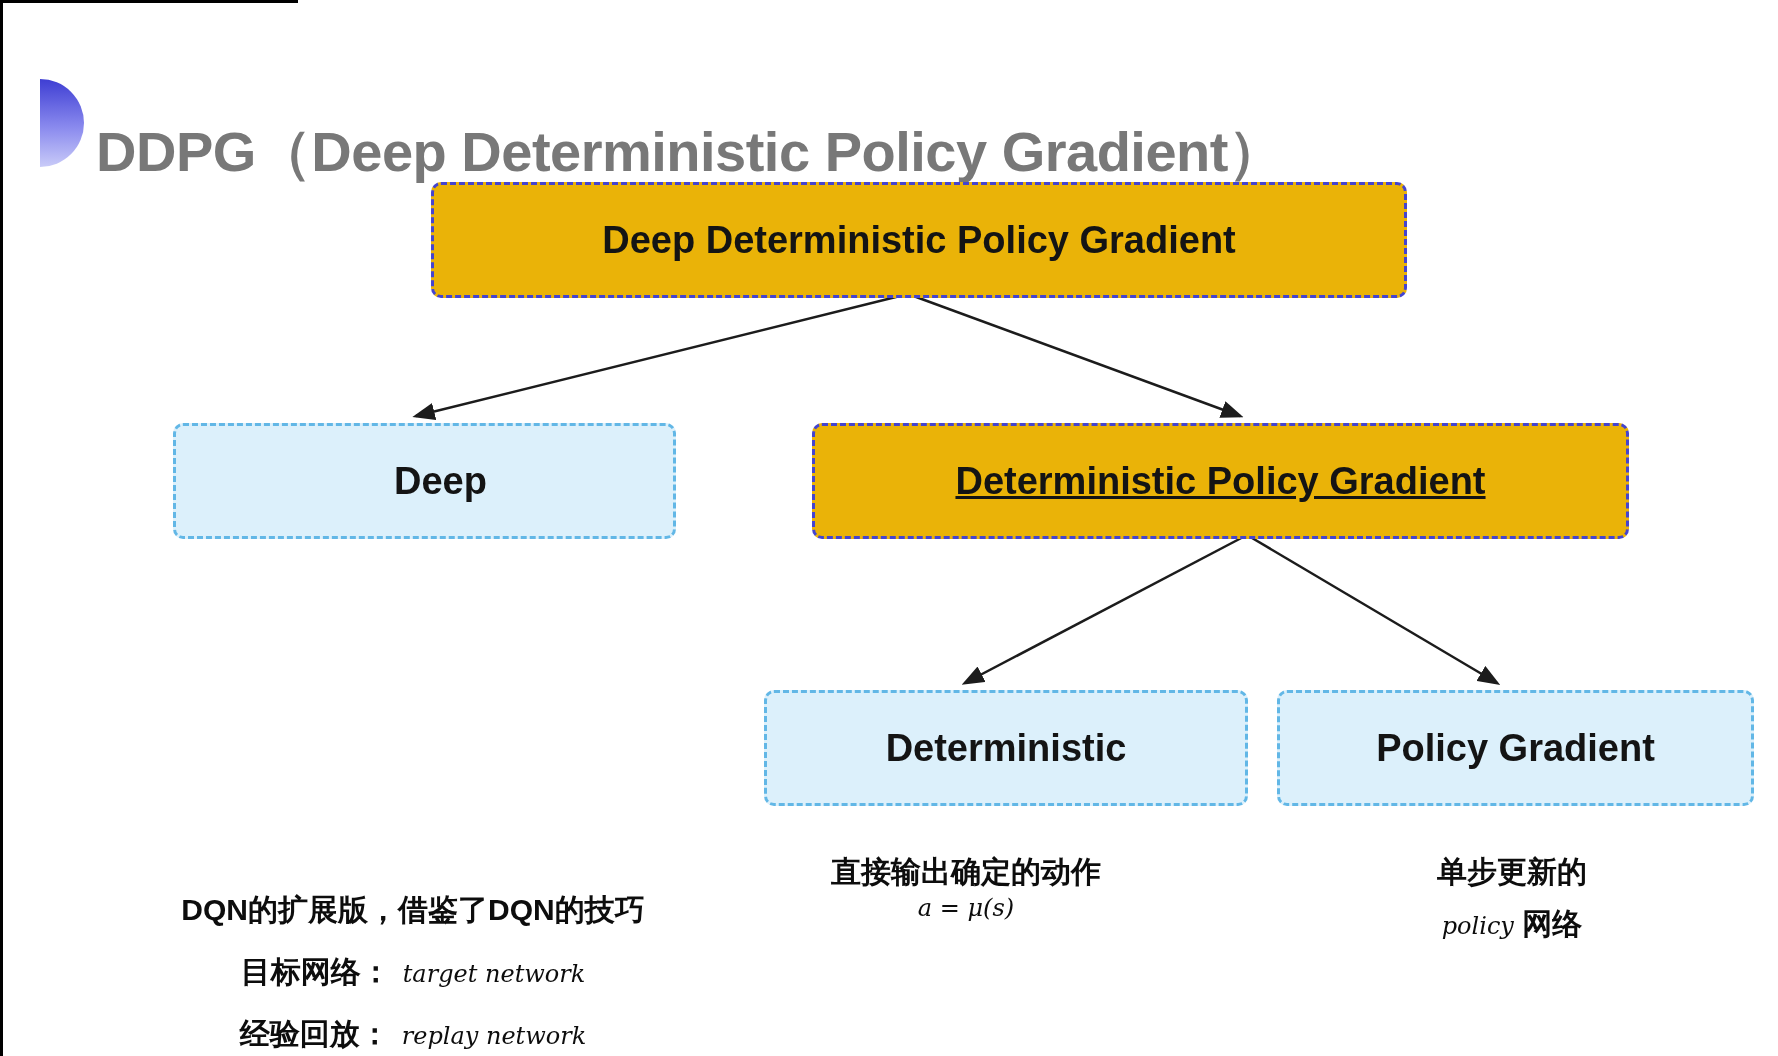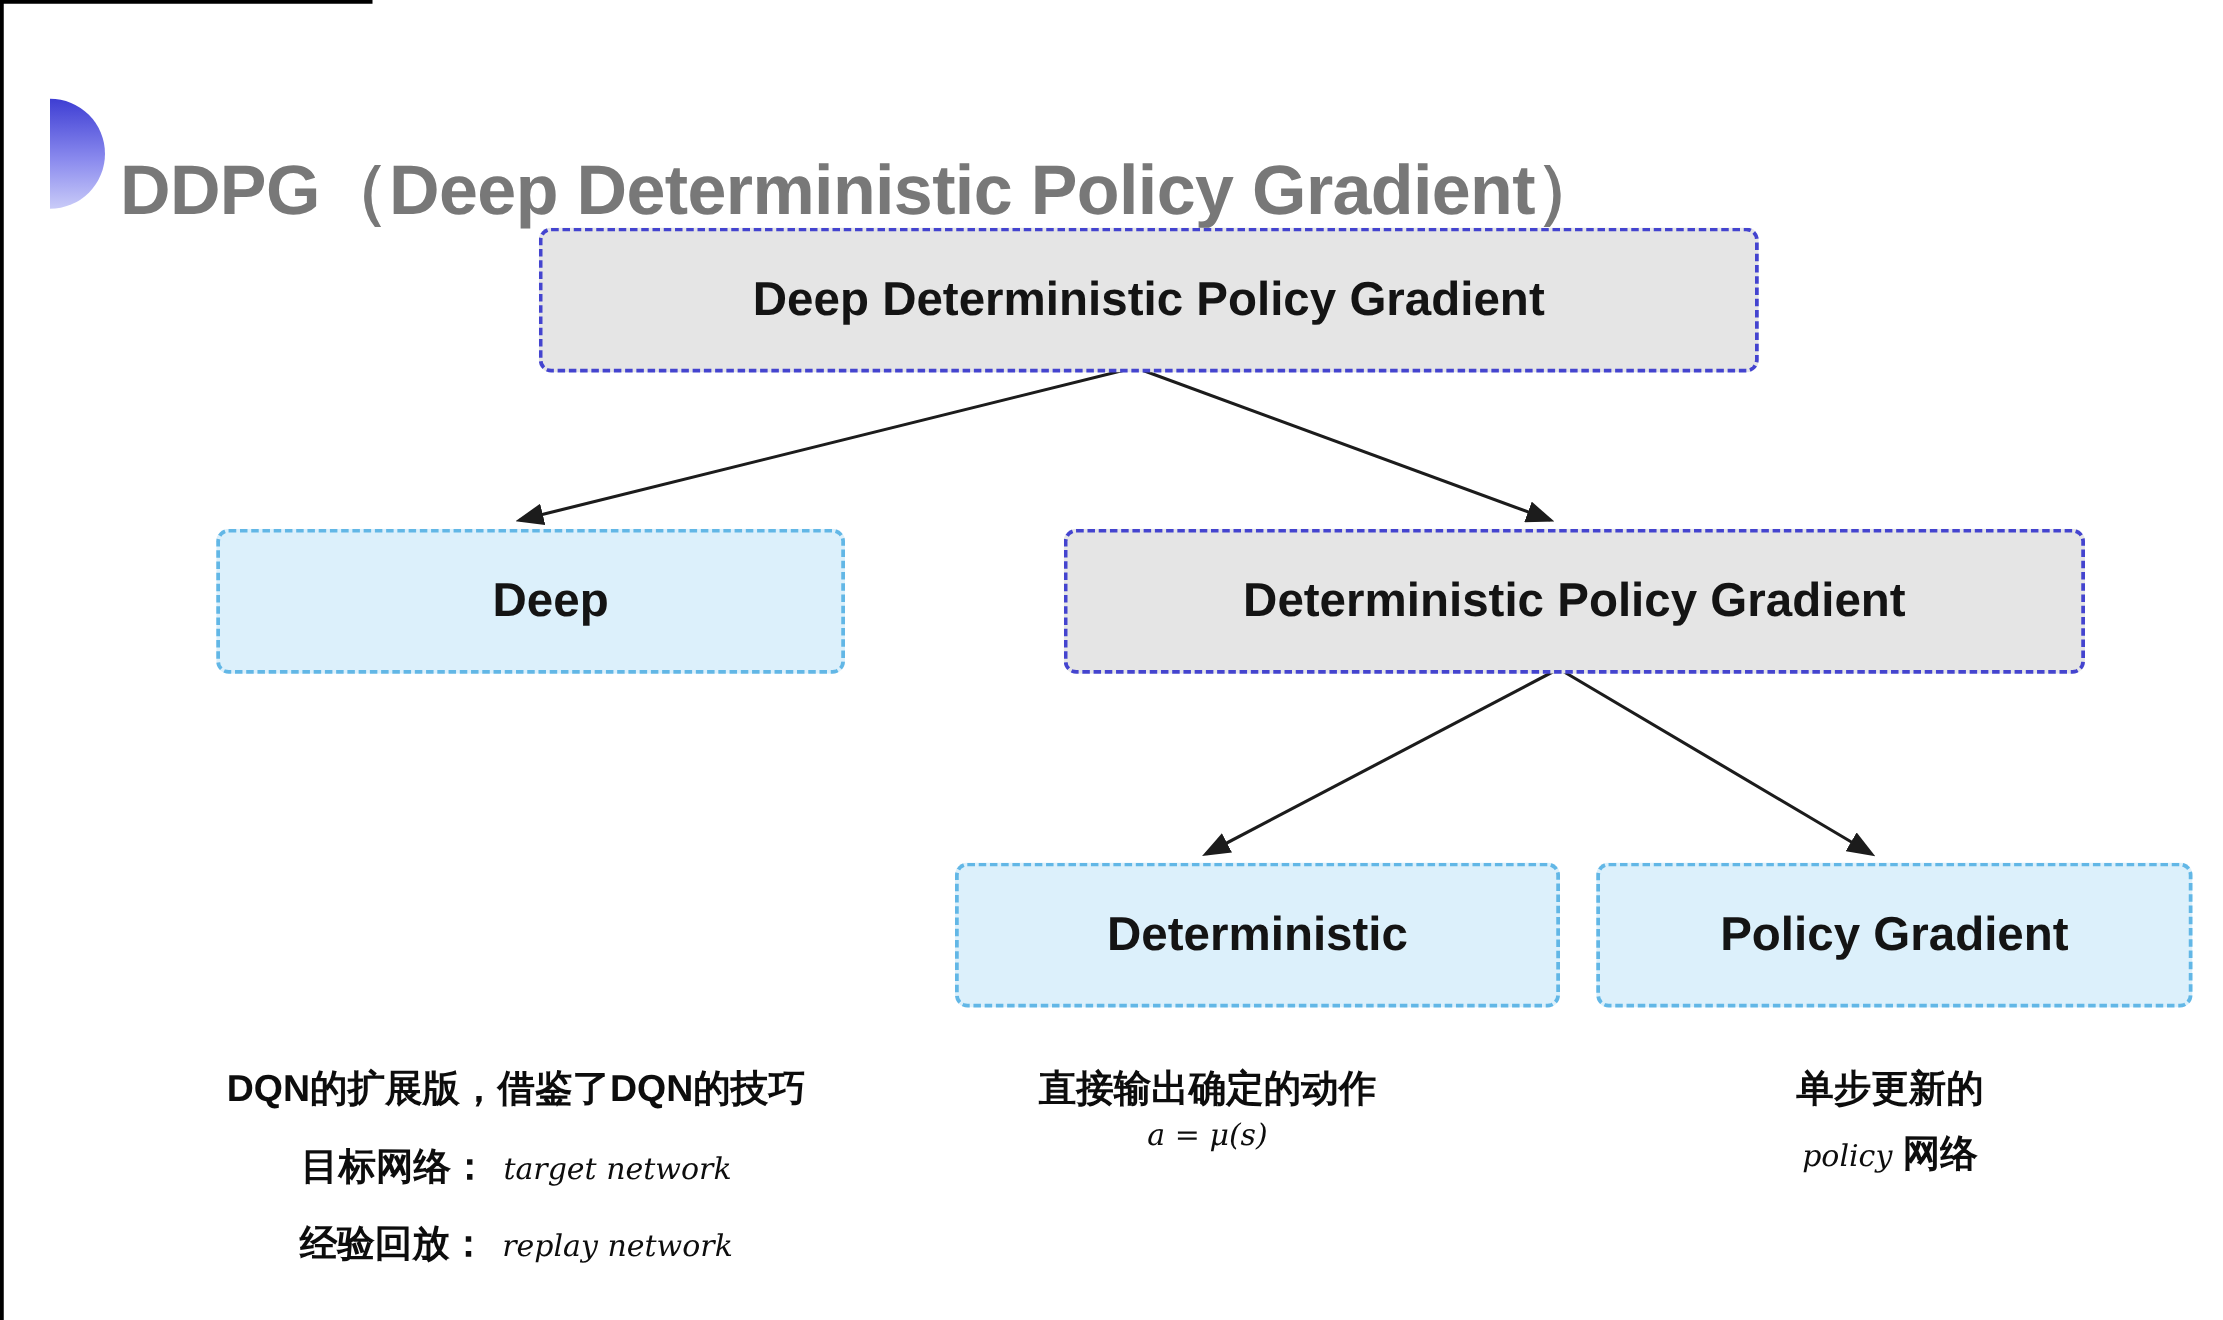--- a/index.html
+++ b/index.html
@@ -25,40 +25,40 @@
     font-size:56px;font-weight:600;color:#787878;
     letter-spacing:-0.5px;white-space:nowrap;line-height:1.1;
   }
 
   
   .node{
     position:absolute;display:flex;align-items:center;justify-content:center;
     border-radius:10px;font-size:38px;font-weight:600;color:#141414;
     white-space:nowrap;
   }
-  .node.purple{background:#e5e5e5;border:3px dashed #4444cf;align-items:center;}
+  .node.purple{background:#eab308;border:3px dashed #4444cf;align-items:center;}
   .node.cyan{background:#dcf0fb;border:3px dashed #62b7e6;}
   #node-ddpg{left:431px;top:182px;width:970px;height:110px;}
   #node-deep{left:173px;top:423px;width:465px;height:110px;padding-left:32px;}
-  #node-dpg{left:851px;top:423px;width:811px;height:110px;}
+  #node-dpg{left:812px;top:423px;width:811px;height:110px;text-decoration:underline;}
   #node-det{left:764px;top:690px;width:478px;height:110px;}
   #node-pg{left:1277px;top:690px;width:471px;height:110px;}
 
   
   .arrows{position:absolute;left:0;top:0;width:1778px;height:1056px;pointer-events:none;}
 
   
   .ann{position:absolute;text-align:center;color:#0d0d0d;}
   .ann .cjk{font-size:30px;font-weight:600;line-height:1.2;}
   .ann .row{margin-top:26px;}
   .term{
     font-family:"DejaVu Serif", serif;font-style:italic;font-weight:400;
     font-size:24px;
   }
-  #ann-left{left:113px;top:854px;width:600px;}
+  #ann-left{left:113px;top:892px;width:600px;}
   #ann-left .row .term{margin-left:12px;}
   #ann-mid{left:716px;top:854px;width:500px;}
   #ann-mid .row{margin-top:4px;}
   #ann-right{left:1312px;top:854px;width:400px;}
   #ann-right .row{margin-top:16px;}
 </style>
 </head>
 <body>
 
 <div id="canvas">

